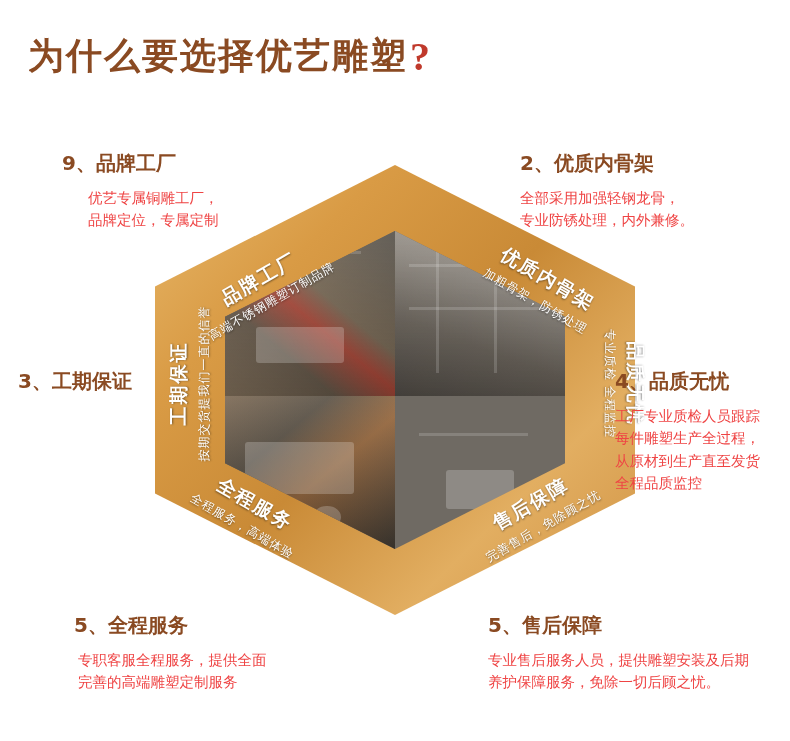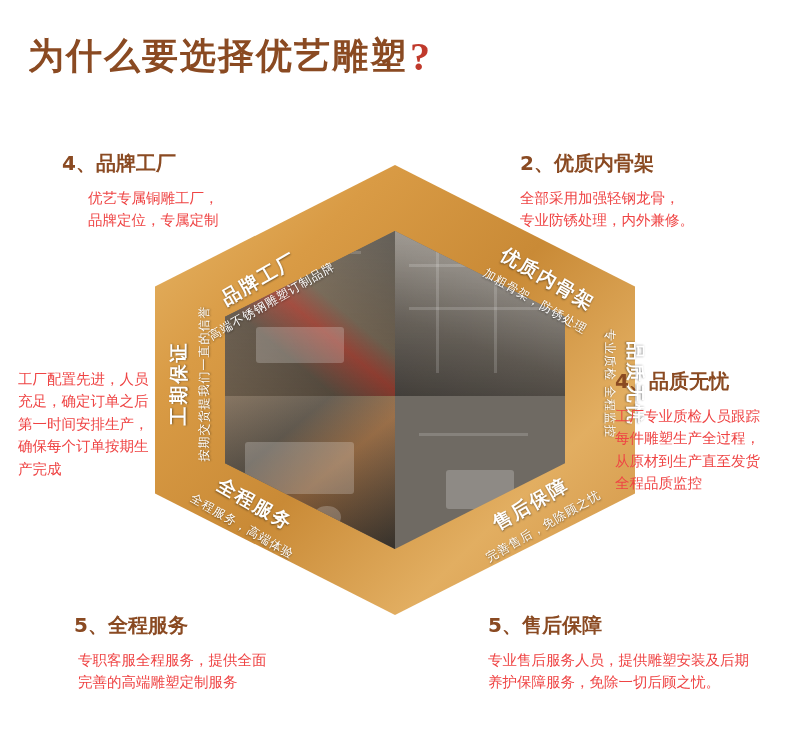--- a/index.html
+++ b/index.html
@@ -243,37 +243,33 @@
       <div class="rb-title">全程服务</div>
       <div class="rb-sub">全程服务，高端体验</div>
     </div>
     <div class="ribbon" id="ribbon-6">
       <div class="rb-title">售后保障</div>
       <div class="rb-sub">完善售后，免除顾之忧</div>
     </div>
   </div>
 
   <div class="feature f-left" id="feat-1">
-    <div class="f-head">4、品牌工厂</div>
+    <div class="f-head">9、品牌工厂</div>
     <div class="f-body" style="white-space:pre-line;">优艺专属铜雕工厂，
 品牌定位，专属定制</div>
   </div>
 
   <div class="feature f-right" id="feat-2">
     <div class="f-head">2、优质内骨架</div>
     <div class="f-body" style="white-space:pre-line;">全部采用加强轻钢龙骨，
 专业防锈处理，内外兼修。</div>
   </div>
 
   <div class="feature f-left" id="feat-3">
-    <div class="f-body" style="white-space:pre-line;">工厂配置先进，人员
-充足，确定订单之后
-第一时间安排生产，
-确保每个订单按期生
-产完成</div>
+    <div class="f-head">3、工期保证</div>
   </div>
 
   <div class="feature f-right" id="feat-4">
     <div class="f-head">4、品质无忧</div>
     <div class="f-body" style="white-space:pre-line;">工厂专业质检人员跟踪
 每件雕塑生产全过程，
 从原材到生产直至发货
 全程品质监控</div>
   </div>
 

